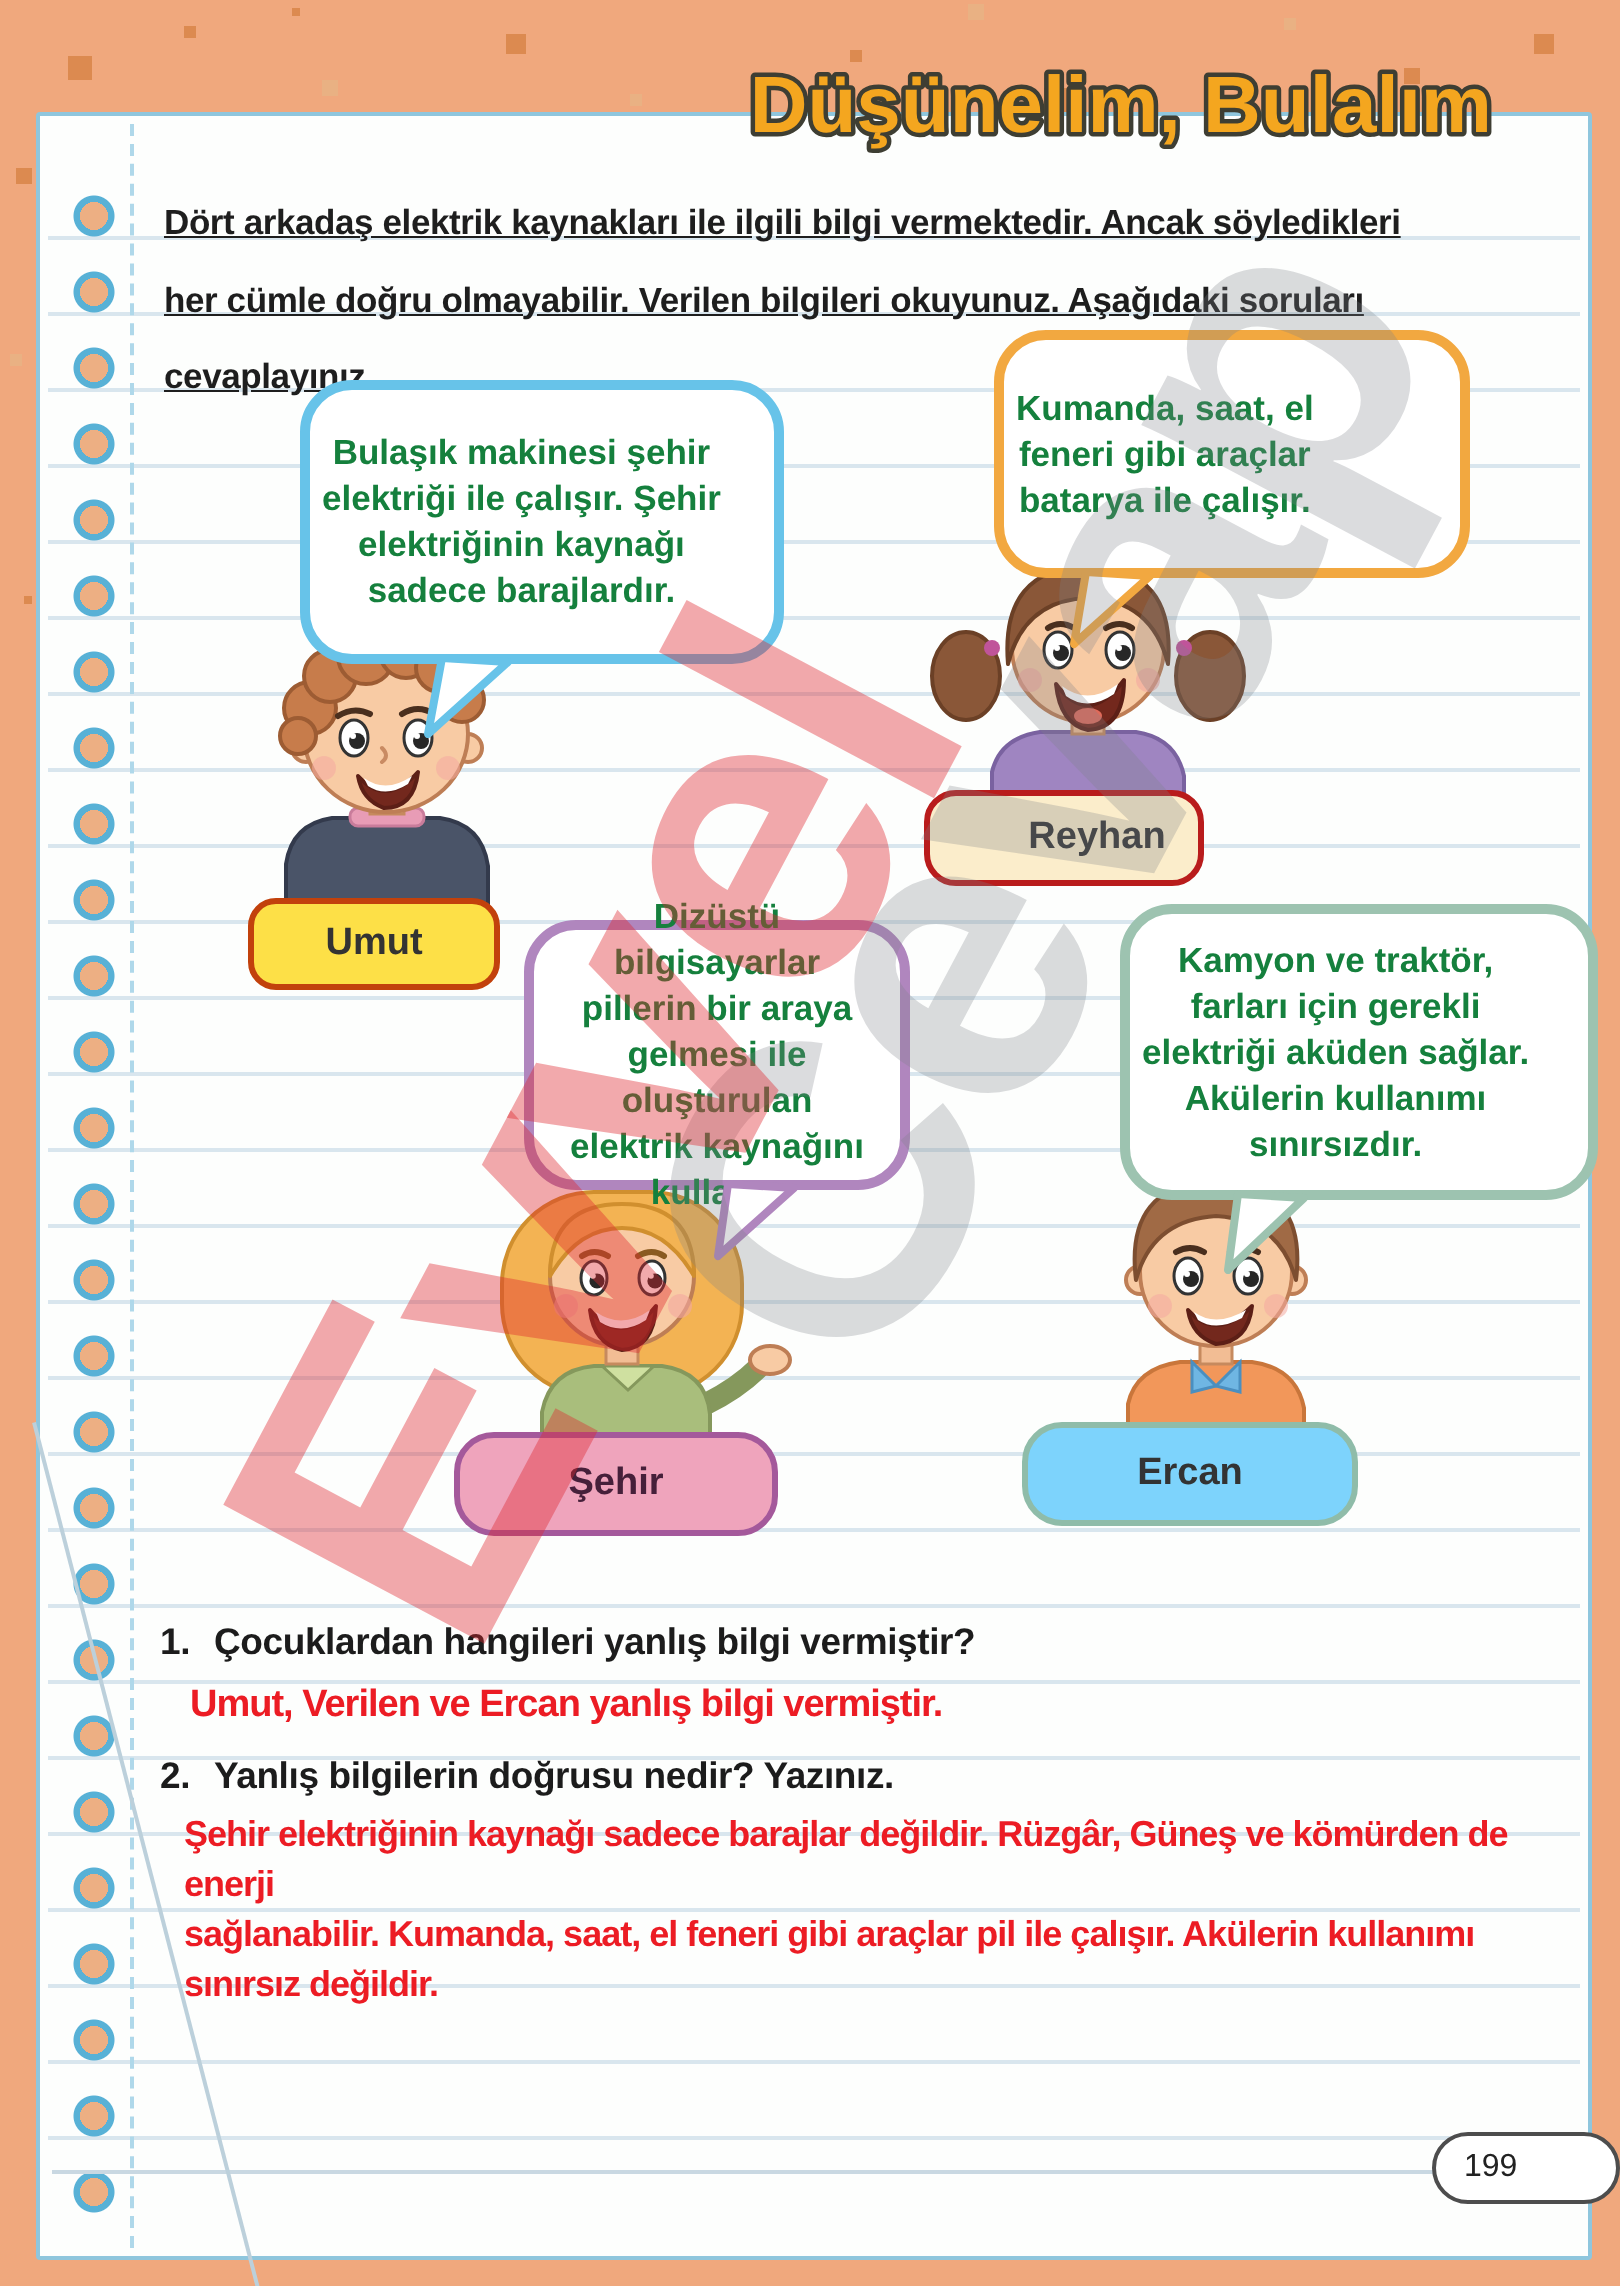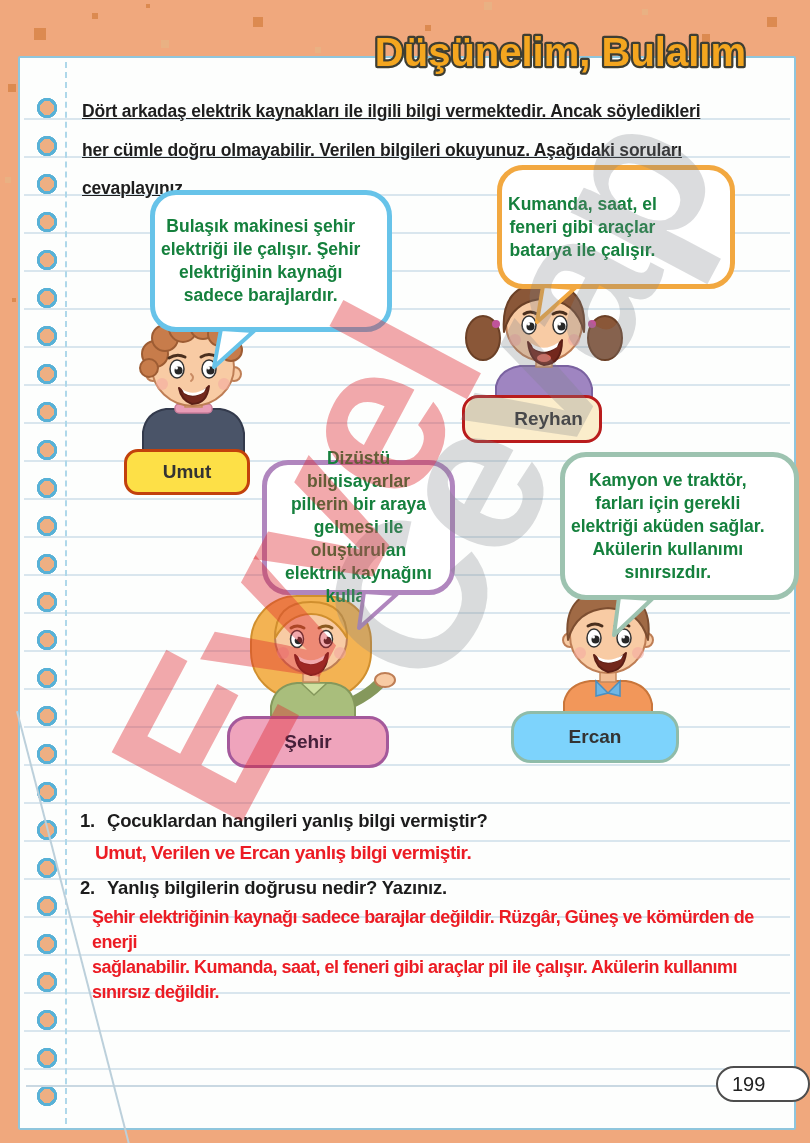--- a/index.html
+++ b/index.html
@@ -81,21 +81,21 @@
     position:absolute;font-weight:bold;z-index:6;pointer-events:none;
     letter-spacing:-6px;user-select:none;
   }
   .wm.red {left:295px;top:565px;font-size:215px;color:rgba(222,40,48,0.40);
     transform:translate(-50%,-50%) rotate(-62deg);}
   .wm.gray{left:515px;top:400px;font-size:210px;color:rgba(125,128,138,0.28);
     transform:translate(-50%,-50%) rotate(-62deg);z-index:5;}
   .page-pill{
     position:absolute;left:716px;top:1066px;width:94px;height:36px;box-sizing:border-box;
     background:#fff;border:2px solid #4d4d4d;border-radius:18px;z-index:5;
-    display:flex;align-items:center;font-size:20px;color:#222;padding-left:14px;
+    display:flex;align-items:center;font-size:16px;color:#222;padding-left:14px;
   }
 </style>
 </head>
 <body>
 
 <div class="splat"></div>
 
 <div class="page">
   <div class="ruled"></div>
   <div class="margin-dash"></div>

